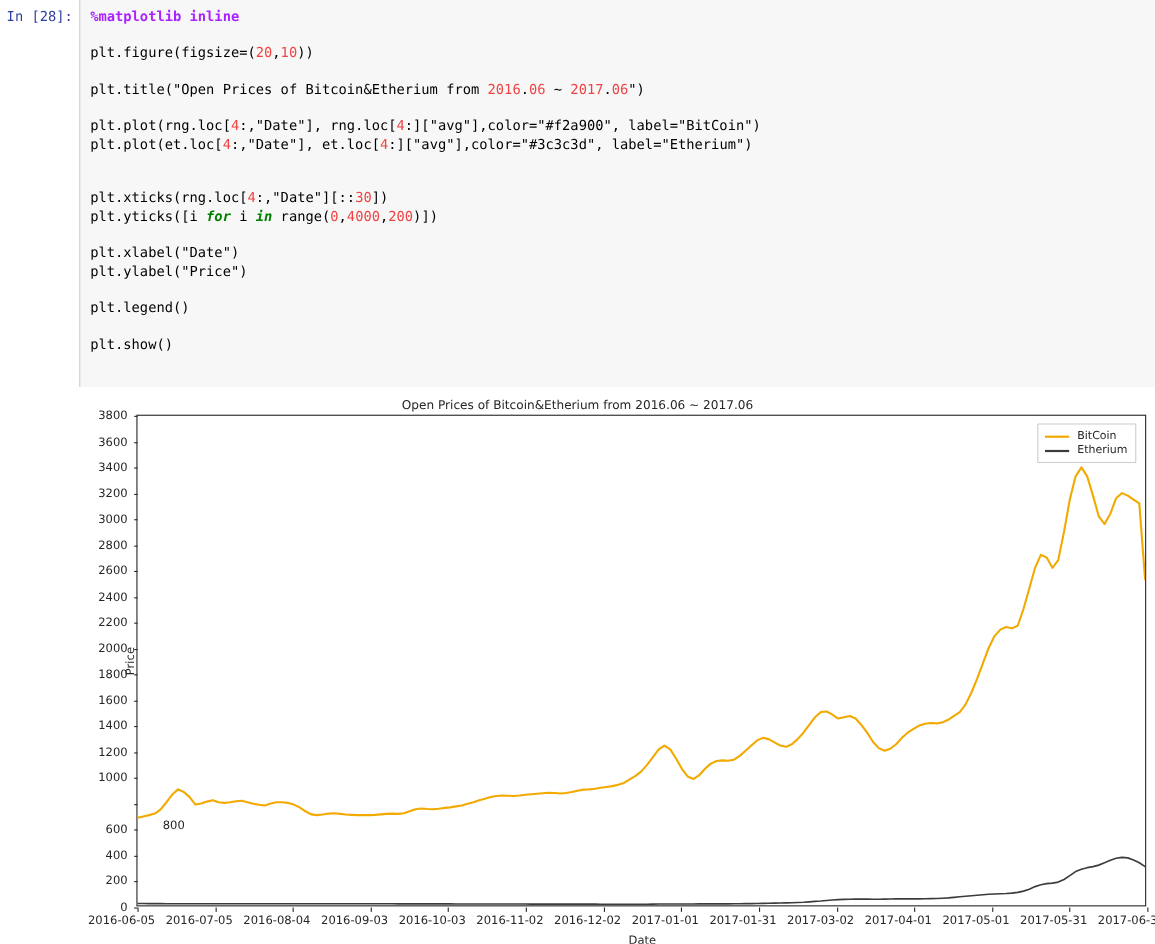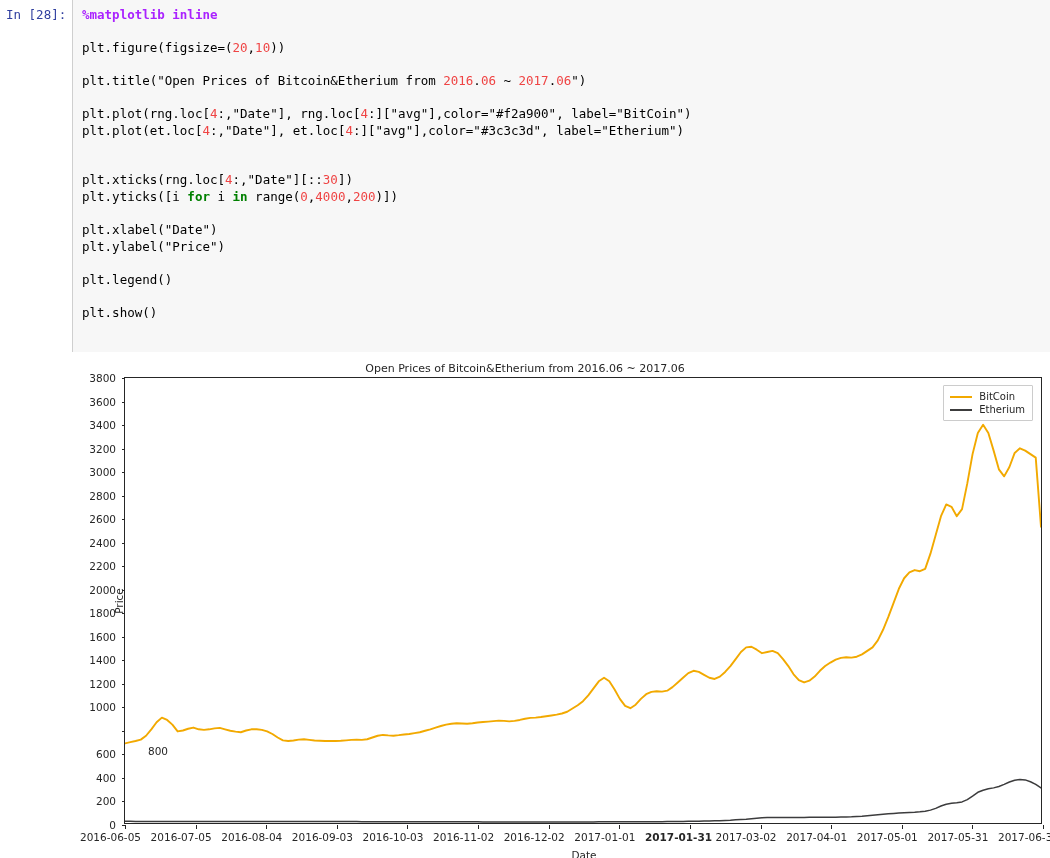--- a/index.html
+++ b/index.html
@@ -20,21 +20,21 @@
     position:absolute;left:72px;top:0px;width:978px;height:352px;
     background:#f7f7f7;border-left:1px solid #cfcfcf;
     box-sizing:border-box;
   }
   #code-text{
     position:absolute;left:9px;top:7px;
     font-family:"DejaVu Sans Mono","Liberation Mono",monospace;
     font-size:12.5px;line-height:16.55px;white-space:pre;
     color:#000000;letter-spacing:0px;
   }
-  .k{color:#008000;font-weight:bold;}   
+  .k{color:#008000;font-weight:bold;font-style:italic;}   
   .m{color:#aa22ff;font-weight:bold;}                    
   .n{color:#ef4444;}                    
 
   
   #figure{position:absolute;left:0;top:352px;width:946px;height:506px;background:#ffffff;}
   #fig-title{
     position:absolute;left:0;top:10px;width:1050px;text-align:center;
     font-size:11px;color:#262626;
   }
   #axes{
@@ -159,21 +159,21 @@
         <div class="xtick-label" style="left: 166.846px; top: 453px;">2016-09-03</div>
         <div class="xtick-mark" style="left: 211.846px; top: 447px;"></div>
         <div class="xtick-label" style="left: 237.462px; top: 453px;">2016-10-03</div>
         <div class="xtick-mark" style="left: 282.462px; top: 447px;"></div>
         <div class="xtick-label" style="left: 308.077px; top: 453px;">2016-11-02</div>
         <div class="xtick-mark" style="left: 353.077px; top: 447px;"></div>
         <div class="xtick-label" style="left: 378.692px; top: 453px;">2016-12-02</div>
         <div class="xtick-mark" style="left: 423.692px; top: 447px;"></div>
         <div class="xtick-label" style="left: 449.308px; top: 453px;">2017-01-01</div>
         <div class="xtick-mark" style="left: 494.308px; top: 447px;"></div>
-        <div class="xtick-label" style="left: 519.923px; top: 453px; font-weight: bold;">2017-01-31</div>
+        <div class="xtick-label" style="left: 519.923px; top: 453px;">2017-01-31</div>
         <div class="xtick-mark" style="left: 564.923px; top: 447px;"></div>
         <div class="xtick-label" style="left: 590.538px; top: 453px;">2017-03-02</div>
         <div class="xtick-mark" style="left: 635.538px; top: 447px;"></div>
         <div class="xtick-label" style="left: 661.154px; top: 453px;">2017-04-01</div>
         <div class="xtick-mark" style="left: 706.154px; top: 447px;"></div>
         <div class="xtick-label" style="left: 731.769px; top: 453px;">2017-05-01</div>
         <div class="xtick-mark" style="left: 776.769px; top: 447px;"></div>
         <div class="xtick-label" style="left: 802.385px; top: 453px;">2017-05-31</div>
         <div class="xtick-mark" style="left: 847.385px; top: 447px;"></div>
         <div class="xtick-label" style="left: 873px; top: 453px;">2017-06-30</div>

